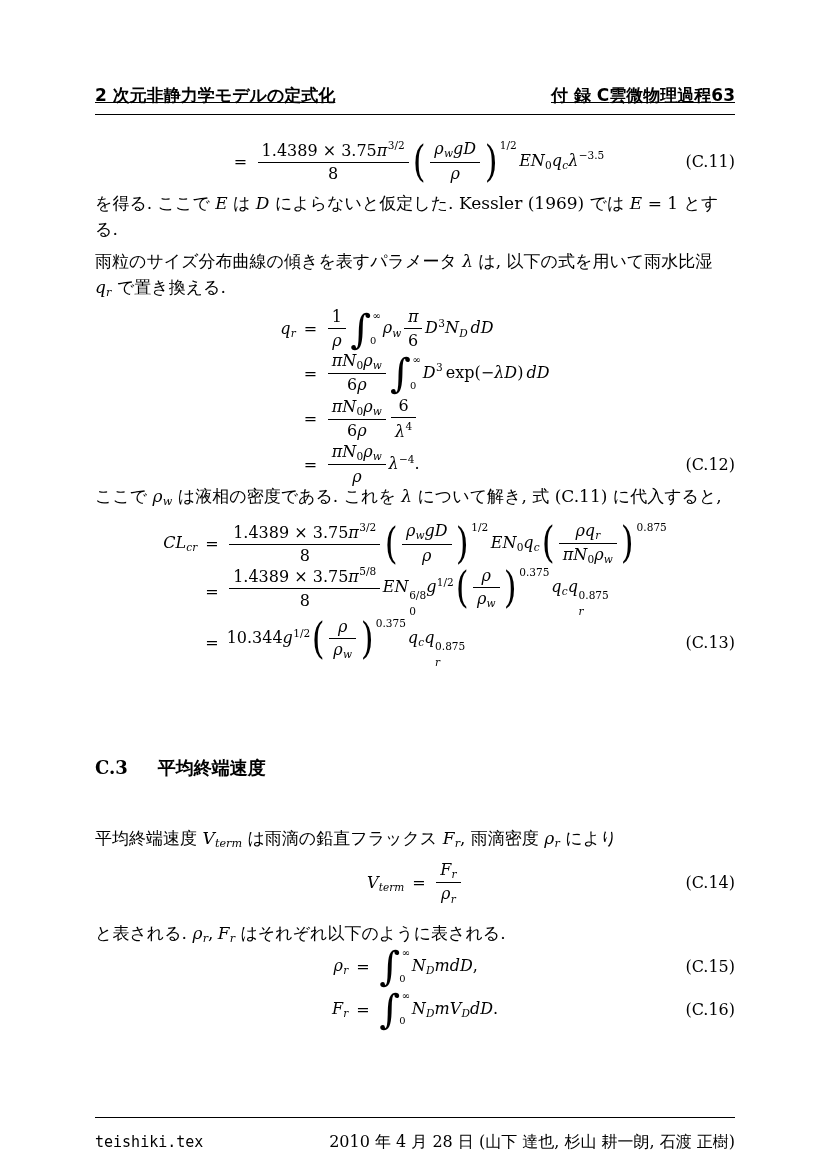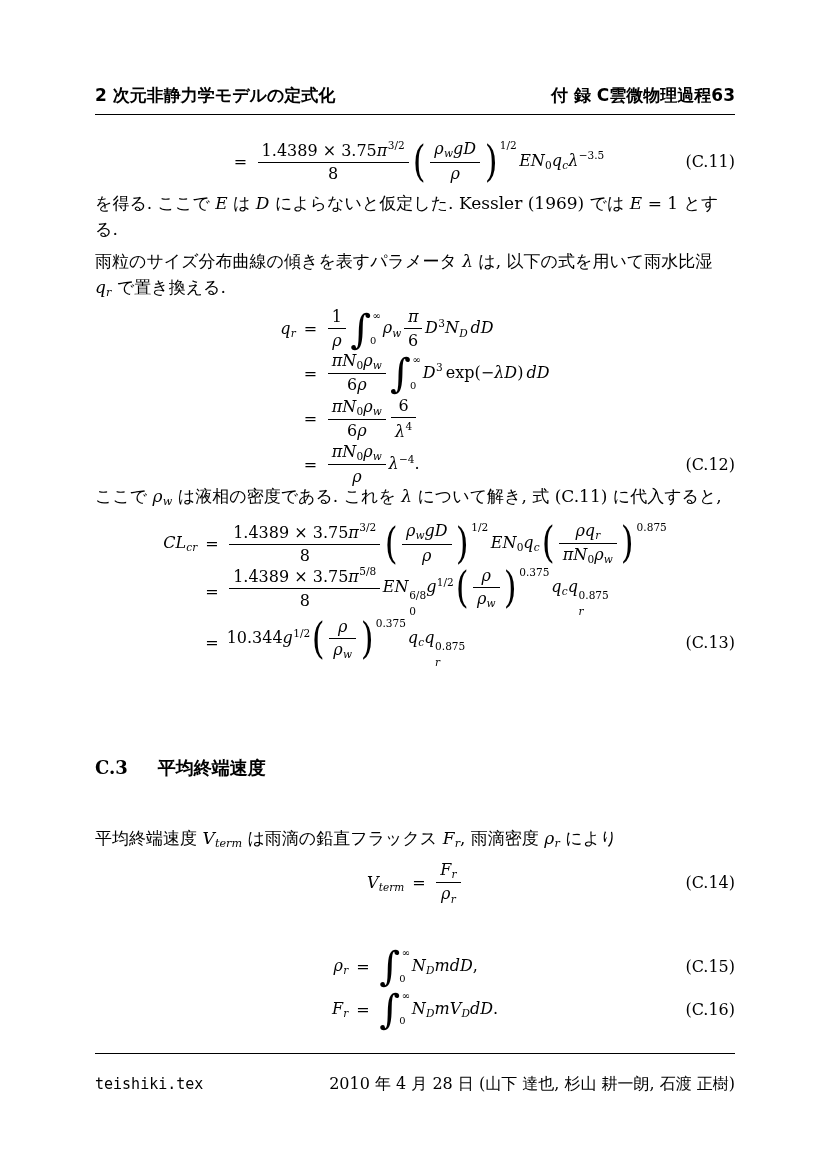--- a/index.html
+++ b/index.html
@@ -3,24 +3,24 @@
 <meta charset="utf-8">
 <style>
   html,body{margin:0;padding:0;background:#ffffff;}
   .page{position:relative;width:826px;height:1169px;background:#ffffff;overflow:hidden;
         font-family:"DejaVu Serif","Liberation Serif",serif;color:#000;}
   .abs{position:absolute;left:95px;width:640px;}
 
   
   .header{top:84px;display:flex;justify-content:space-between;align-items:baseline;
           border-bottom:1.6px solid #000;padding-bottom:7px;
-          font-family:"DejaVu Sans","Liberation Sans",sans-serif;font-weight:bold;font-size:17px;}
+          font-family:"DejaVu Sans","Liberation Sans",sans-serif;font-weight:bold;font-size:17px;text-decoration:underline;}
   .hright{display:inline-flex;align-items:baseline;}
-  .footer{top:1053px;display:flex;justify-content:space-between;align-items:baseline;
-          border-top:1.6px solid #000;padding-top:20px;font-size:16px;}
+  .footer{top:1117px;display:flex;justify-content:space-between;align-items:baseline;
+          border-top:1.6px solid #000;padding-top:14px;font-size:16px;}
   .ftl{font-family:"DejaVu Sans Mono","Liberation Mono",monospace;font-size:15px;}
 
   
   .sec{top:756px;margin:0;font-family:"DejaVu Sans","Liberation Sans",sans-serif;
        font-weight:bold;font-size:18px;line-height:1.3;}
   .secnum{font-family:"DejaVu Serif","Liberation Serif",serif;font-weight:bold;margin-right:30px;}
 
   
   .para{margin:0;font-size:17px;line-height:1.52;}
   #p1{top:191px;} #p2{top:249px;} #p3{top:484px;} #p4{top:688px;}
@@ -162,20 +162,21 @@
   <div class="abs eq" id="eq-c14">
       <div class="eqgrid">
         <span class="ecell"></span>
         <span class="elhs"><span class="mrow"><span class="msc"><span class="mi">V</span><span class="msub it">term</span></span></span></span>
         <span class="erel">=</span>
         <span class="erhs"><span class="mrow"><span class="frac"><span class="fn"><span class="mrow"><span class="msc"><span class="mi">F</span><span class="msub it">r</span></span></span></span><span class="fd"><span class="mrow"><span class="msc"><span class="mi">ρ</span><span class="msub it">r</span></span></span></span></span></span></span>
         <span class="eright"><span class="etag">(C.14)</span></span>
       </div>
     </div>
 
+  <p class="abs para" id="p6"><span class="mrow"><span class="mjp">と表される. </span><span class="msc"><span class="mi">ρ</span><span class="msub it">r</span></span><span class="mu">,</span><span class="msp" style="display: inline-block; width: 0.25em;"></span><span class="msc"><span class="mi">F</span><span class="msub it">r</span></span><span class="mjp"> はそれぞれ以下のように表される.</span></span></p>
 
   <div class="abs eq" id="eq-c15">
       <div class="eqgrid">
         <span class="ecell"></span>
         <span class="elhs"><span class="mrow"><span class="msc"><span class="mi">ρ</span><span class="msub it">r</span></span></span></span>
         <span class="erel">=</span>
         <span class="erhs"><span class="mrow"><span class="mint"><span class="isym">∫</span><span class="ilims">
                 <span class="ihi">∞</span>
                 <span class="ilo">0</span>
               </span></span><span class="msc"><span class="mi">N</span><span class="msub it">D</span></span><span class="mi">mdD</span><span class="mu">,</span></span></span>

